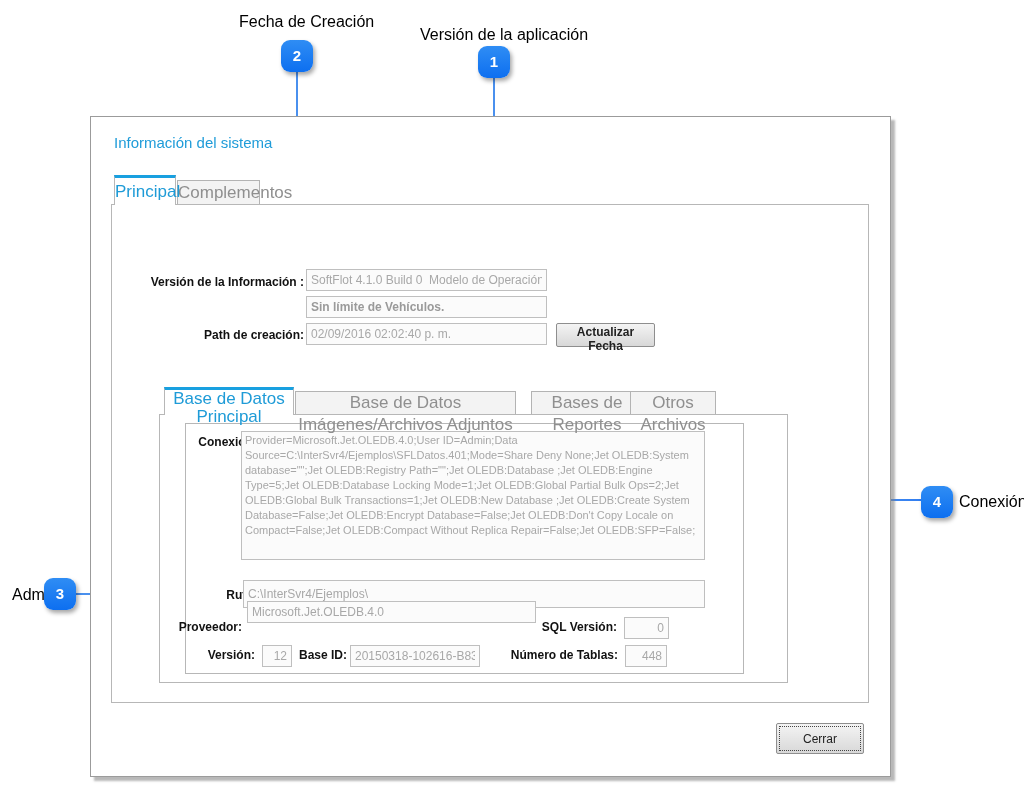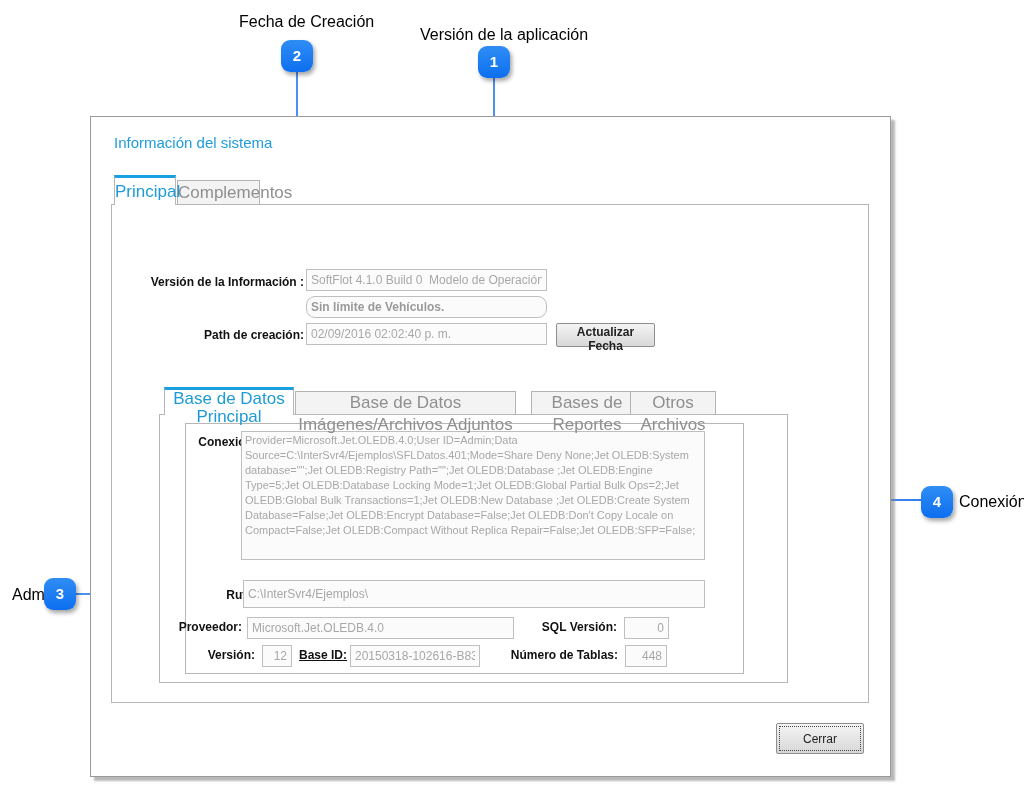--- a/index.html
+++ b/index.html
@@ -24,21 +24,21 @@
   .tabpage{position:absolute;border:1px solid #b7b7b7;background:#fff;}
   .tab{position:absolute;box-sizing:border-box;font-size:17px;text-align:center;cursor:default;}
   .tab.active{background:#fff;border-left:1px solid #b7b7b7;border-right:1px solid #b7b7b7;
     border-top:3px solid #18a0e0;color:#1e9bd7;z-index:3;}
   .tab.inactive{background:#f3f3f3;border:1px solid #b3b3b3;border-bottom:none;color:#8f8f8f;z-index:1;}
 
   .lbl{position:absolute;font-size:12px;font-weight:bold;color:#111;text-align:right;white-space:nowrap;}
   .tb{position:absolute;box-sizing:border-box;border:1px solid #bfbfbf;background:#fbfbfb;
     font-family:"Liberation Sans",sans-serif;font-size:12px;color:#a8a8a8;padding:0 4px;}
   input.tb{outline:none;}
-  .tb.bold{font-weight:bold;color:#9a9a9a;border-radius:9px;}
+  .tb.bold{font-weight:bold;color:#9a9a9a;}
   .tb.num{text-align:right;}
   .conn-box{position:absolute;box-sizing:border-box;border:1px solid #bfbfbf;background:#fbfbfb;
     font-size:11px;line-height:15px;color:#a8a8a8;padding:1px 3px;overflow:hidden;
     word-break:break-word;}
 
   .win-btn{position:absolute;box-sizing:border-box;border:1px solid #8e8e8e;border-radius:2px;
     background:linear-gradient(180deg,#f4f4f4 0%,#e3e3e3 60%,#d8d8d8 100%);
     font-family:"Liberation Sans",sans-serif;font-size:12px;color:#222;text-align:center;cursor:pointer;}
   .win-btn.focused{outline:1px dotted #444;outline-offset:-4px;}
 
@@ -90,27 +90,27 @@
     <div class="tabpage" style="left:68px;top:297px;width:627px;height:267px;"></div>
     <div class="panel" style="left:94px;top:306px;width:557px;height:249px;"></div>
 
     <div class="lbl" style="left:46px;top:318px;width:120px;">Conexión:</div>
     <div class="conn-box" style="left:150px;top:314px;width:464px;height:129px;">Provider=Microsoft.Jet.OLEDB.4.0;User ID=Admin;Data Source=C:\InterSvr4/Ejemplos\SFLDatos.401;Mode=Share Deny None;Jet OLEDB:System database="";Jet OLEDB:Registry Path="";Jet OLEDB:Database ;Jet OLEDB:Engine Type=5;Jet OLEDB:Database Locking Mode=1;Jet OLEDB:Global Partial Bulk Ops=2;Jet OLEDB:Global Bulk Transactions=1;Jet OLEDB:New Database ;Jet OLEDB:Create System Database=False;Jet OLEDB:Encrypt Database=False;Jet OLEDB:Don't Copy Locale on Compact=False;Jet OLEDB:Compact Without Replica Repair=False;Jet OLEDB:SFP=False;</div>
 
     <div class="lbl" style="left:46px;top:471px;width:120px;">Ruta:</div>
     <input class="tb" style="left: 152px; top: 463px; width: 462px; height: 28px;" readonly="" value="C:\InterSvr4/Ejemplos\">
 
     <div class="lbl" style="left:36px;top:503px;width:115px;text-align:right;">Proveedor:</div>
-    <input class="tb" style="left: 156px; top: 500px; width: 267px; height: 22px;" readonly="" value="Microsoft.Jet.OLEDB.4.0">
+    <input class="tb" style="left: 156px; top: 484px; width: 289px; height: 22px;" readonly="" value="Microsoft.Jet.OLEDB.4.0">
     <div class="lbl" style="left:396px;top:503px;width:130px;">SQL Versión:</div>
     <input class="tb num" style="left: 533px; top: 500px; width: 45px; height: 22px;" readonly="" value="0">
 
     <div class="lbl" style="left:64px;top:531px;width:100px;">Versión:</div>
     <input class="tb num" style="left: 171px; top: 528px; width: 30px; height: 22px;" readonly="" value="12">
-    <div class="lbl" style="left:208px;top:531px;width:46px;text-align:center;text-decoration:underline;">Base ID:</div>
+    <div class="lbl" style="left:208px;top:531px;width:46px;text-align:center;">Base ID:</div>
     <input class="tb" style="left: 259px; top: 528px; width: 130px; height: 22px;" readonly="" value="20150318-102616-B838">
     <div class="lbl" style="left:397px;top:531px;width:130px;">Número de Tablas:</div>
     <input class="tb num" style="left: 534px; top: 528px; width: 42px; height: 22px;" readonly="" value="448">
 
     <button class="win-btn focused" style="left:685px;top:606px;width:88px;height:31px;">Cerrar</button>
 
   </div>
 </div>
 
 </body></html>

